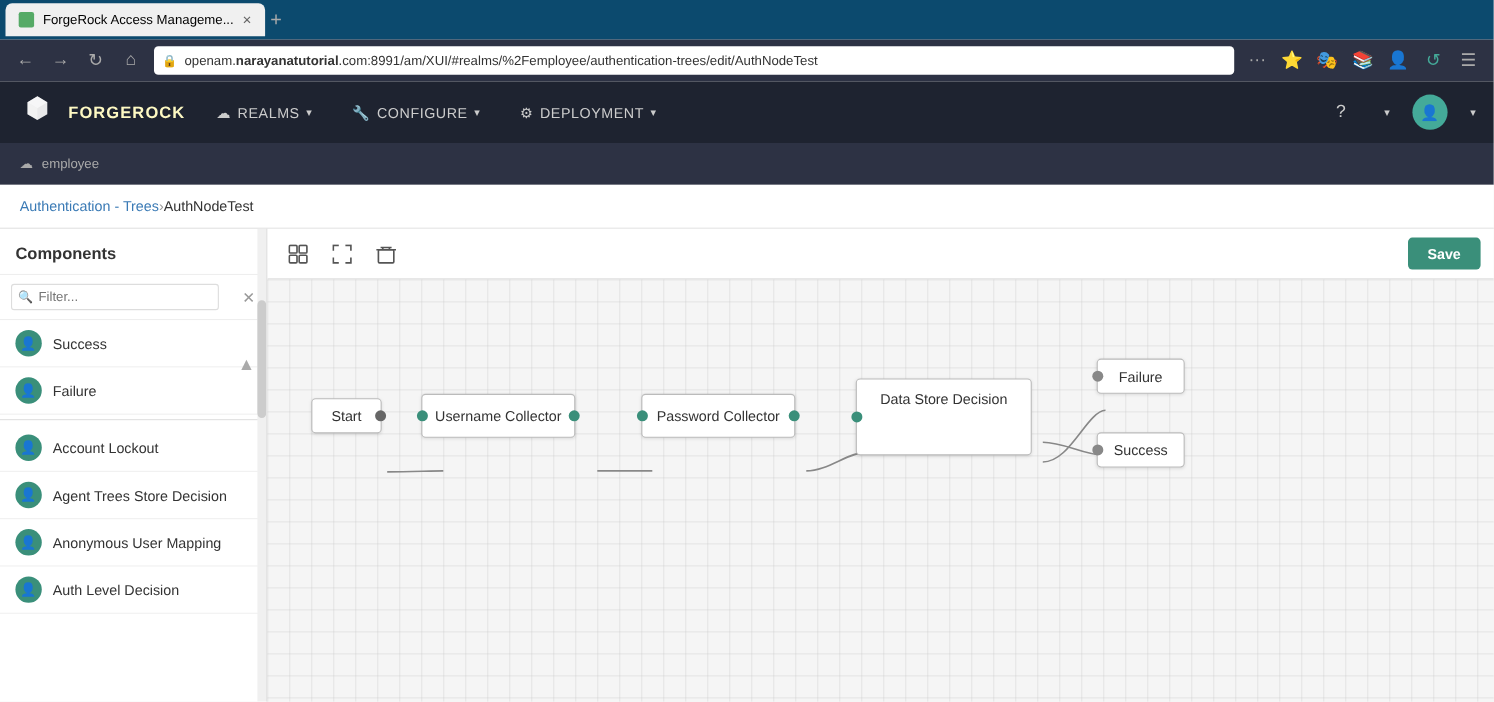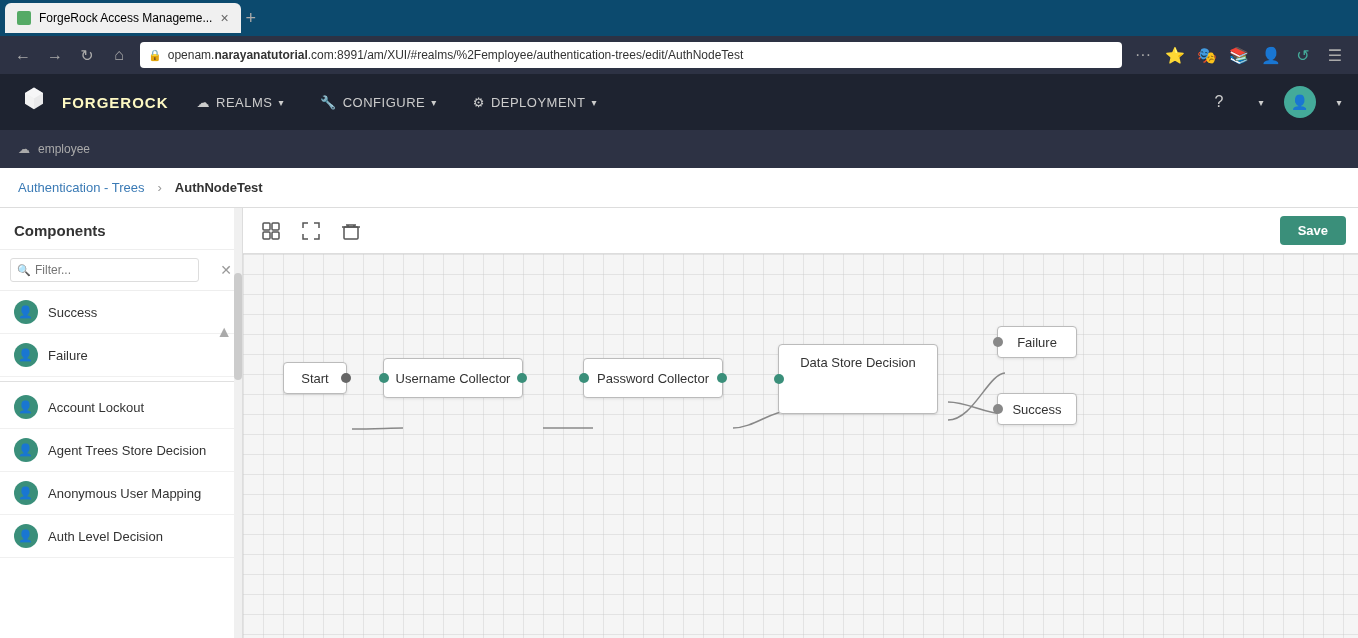--- a/index.html
+++ b/index.html
@@ -161,25 +161,25 @@
     
     .breadcrumb-bar {
       background: #fff;
       height: 40px;
       display: flex;
       align-items: center;
       padding: 0 18px;
       font-size: 13px;
       color: #555;
       border-bottom: 1px solid #ddd;
-      gap: 13px;
+      gap: 0;
     }
     .breadcrumb-link { color: #3a7ab5; cursor: pointer; }
     .breadcrumb-sep { color: #999; }
-    .breadcrumb-current { color: #333; font-weight: 700; }
+    .breadcrumb-current { color: #333; font-weight: 400; }
 
     
     .main-layout {
       display: flex;
       height: calc(638px - 40px - 56px - 38px - 40px);
       
       height: calc(638px - 36px - 38px - 56px - 38px - 40px);
     }
 
     

